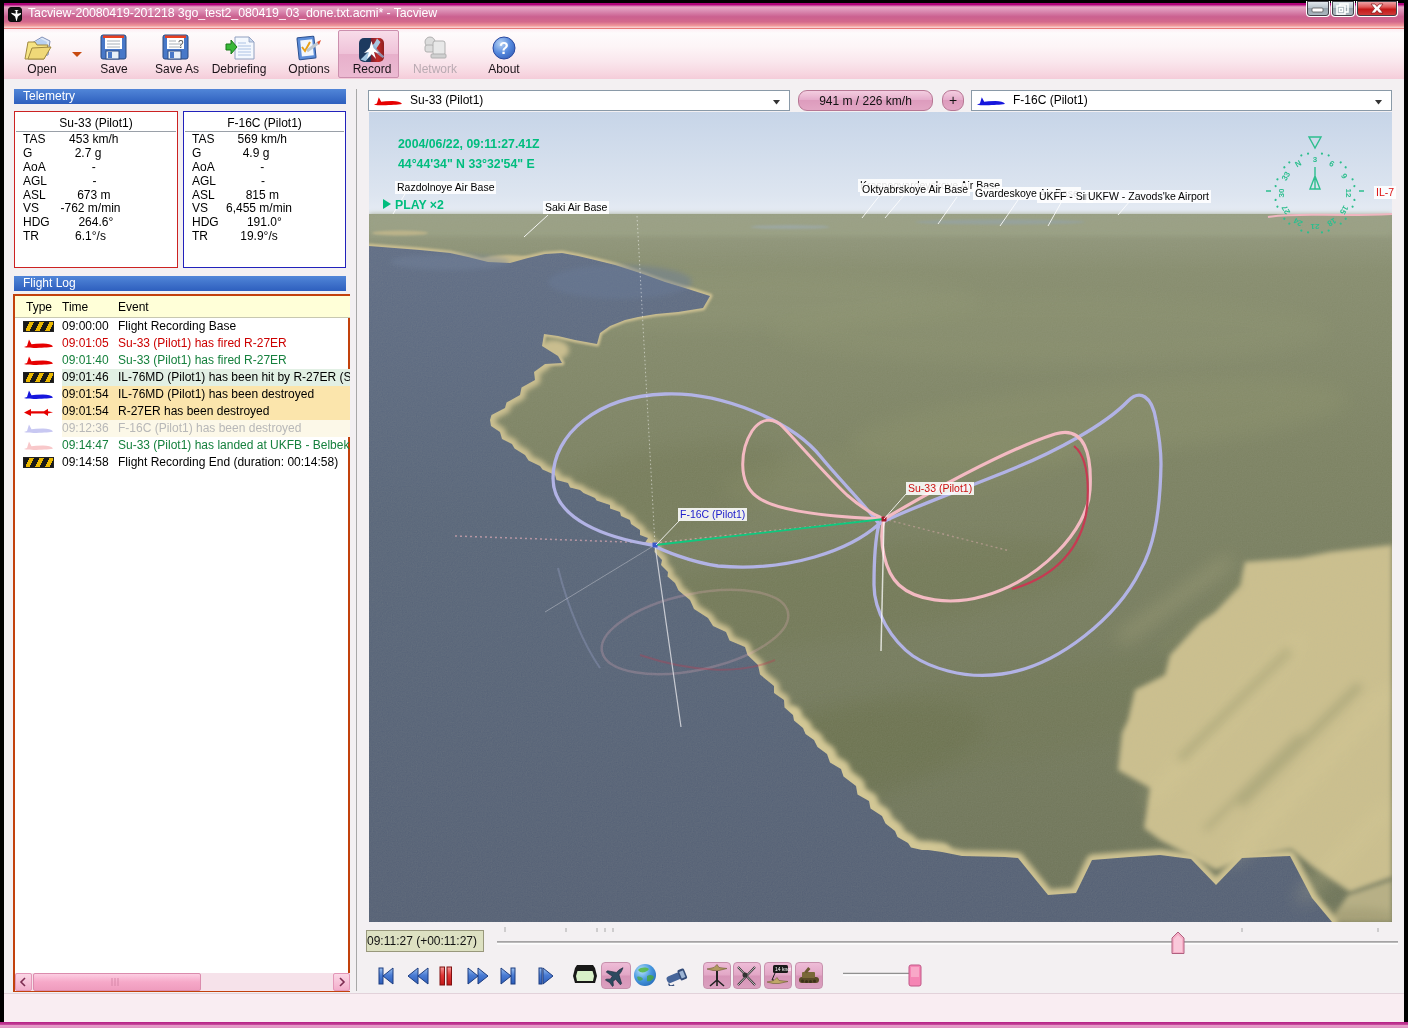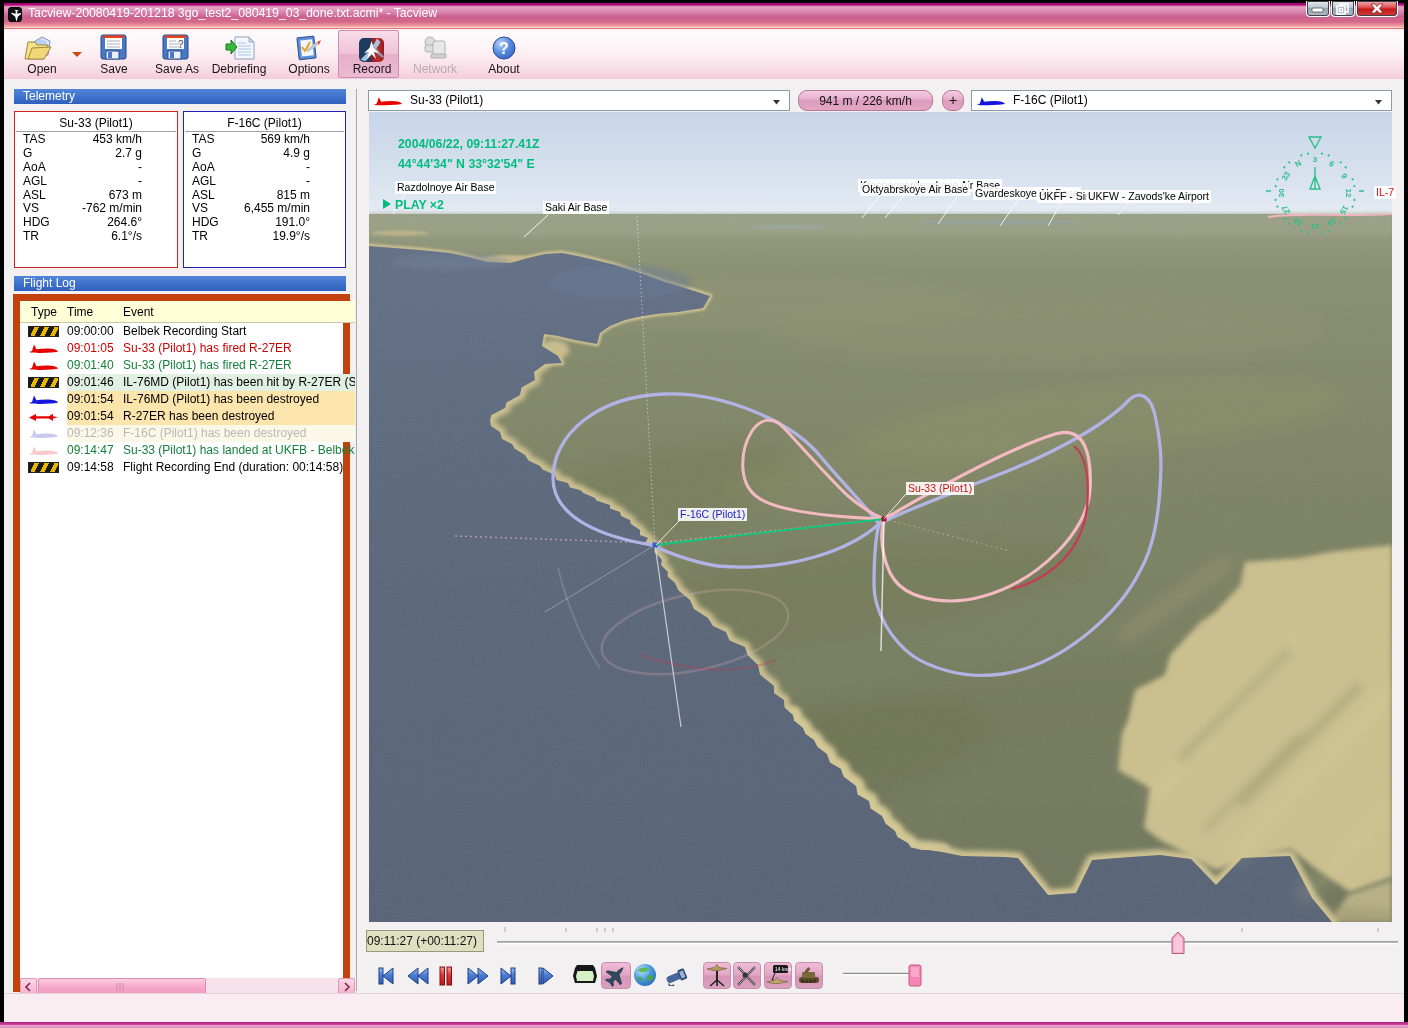--- a/index.html
+++ b/index.html
@@ -9,22 +9,22 @@
 .wbtn{position:absolute;top:1px;height:16px;border:1px solid #fff;border-top:none;border-radius:0 0 4px 4px;box-shadow:inset 0 0 0 1px #404048}
 #toolbar{position:absolute;left:4px;top:28px;width:1400px;height:51px;
  background:linear-gradient(#fdeef3 0,#fefbfc 8%,#fdf5f7 35%,#fae7ed 65%,#f7d7e1 88%,#f4ccd9 100%);border-top:1px solid #e87878}
 .tlabel{position:absolute;top:33px;font-size:12px;color:#1a1218;text-align:center;white-space:nowrap}
 #client{position:absolute;left:4px;top:79px;width:1400px;height:914px;background:#f3f0f2}
 .bluehdr{position:absolute;height:15px;background:linear-gradient(#5186d8,#2e5fbe);color:#fff;font-size:12px;padding:0px 0 0 9px;line-height:15px}
 .tbox{position:absolute;width:164px;height:157px;background:#fff;top:32px}
 .tbox .bt{display:block;text-align:center;font-size:12px;padding-top:4px;height:19px;color:#000}
 .tbox hr{border:none;border-top:1px solid #9aa0a8;margin:0 1px}
 .trow{display:flex;justify-content:space-between;font-size:12px;padding:0 35px 0 8px;height:13.9px;line-height:14.2px}
-.trow .v{width:108px;text-align:right}
-#flbox{position:absolute;left:9px;top:215px;width:337px;height:698px;background:#fff;border:7px solid #c2410c}
+.trow .v{width:108px;text-align:center}
+#flbox{position:absolute;left:9px;top:215px;width:337px;height:698px;background:#fff;border:2px solid #c2410c}
 #fltab{position:absolute;left:0;top:0;width:335px}
 .flhdr{display:flex;background:#ffffd8;border-bottom:1px solid #c8c8b0;height:22px;font-size:12px;line-height:22px}
 .flrow{display:flex;height:17px;font-size:12px;line-height:17px;white-space:nowrap;overflow:hidden}
 .c1{width:47px;flex:none;display:flex;align-items:center;justify-content:center}
 .c2{width:56px;flex:none}
 .c3{flex:1;overflow:hidden}
 .hz{width:31px;height:11px;background:repeating-linear-gradient(115deg,#181818 0 5px,#eab800 5px 9px);border:1px solid #222}
 svg text{font-family:"Liberation Sans",sans-serif}
 .lbl3d{position:absolute;background:rgba(255,255,255,0.88);color:#000;font-size:10.5px;line-height:12.5px;padding:0 2px;white-space:nowrap}
 .pinkbtn{position:absolute;border:1px solid #b77794;border-radius:9px;background:linear-gradient(#f3cde0 0,#e6aecc 45%,#dd9cbd 50%,#e2a6c4 100%)}
@@ -235,21 +235,21 @@
   <div class="flhdr">
           <span class="c1" style="justify-content:flex-start;padding-left:11px">Type</span>
           <span class="c2">Time</span>
           <span class="c3">Event</span>
         </div>
   <div class="flrow">
           <span class="c1">
             <span class="hz"></span>
           </span>
           <span class="c2">09:00:00</span>
-          <span class="c3">Belbek Recording Start</span>
+          <span class="c3">Flight Recording Base</span>
         </div>
   <div class="flrow" style="color:#cc0000">
           <span class="c1">
             <svg width="31" height="12" viewBox="0 0 31 12">
               <path d="M1,9 L4,8 L6,1.5 L8.5,6.3 L13,5.8 L20,5.6 C25,5.8 28.5,6.8 29.7,8.1 L29.7,8.7 C24,9.7 10,10.3 3,9.6 Z" fill="#e60000"></path>
             </svg>
           </span>
           <span class="c2">09:01:05</span>
           <span class="c3">Su-33 (Pilot1) has fired R-27ER</span>
         </div>

